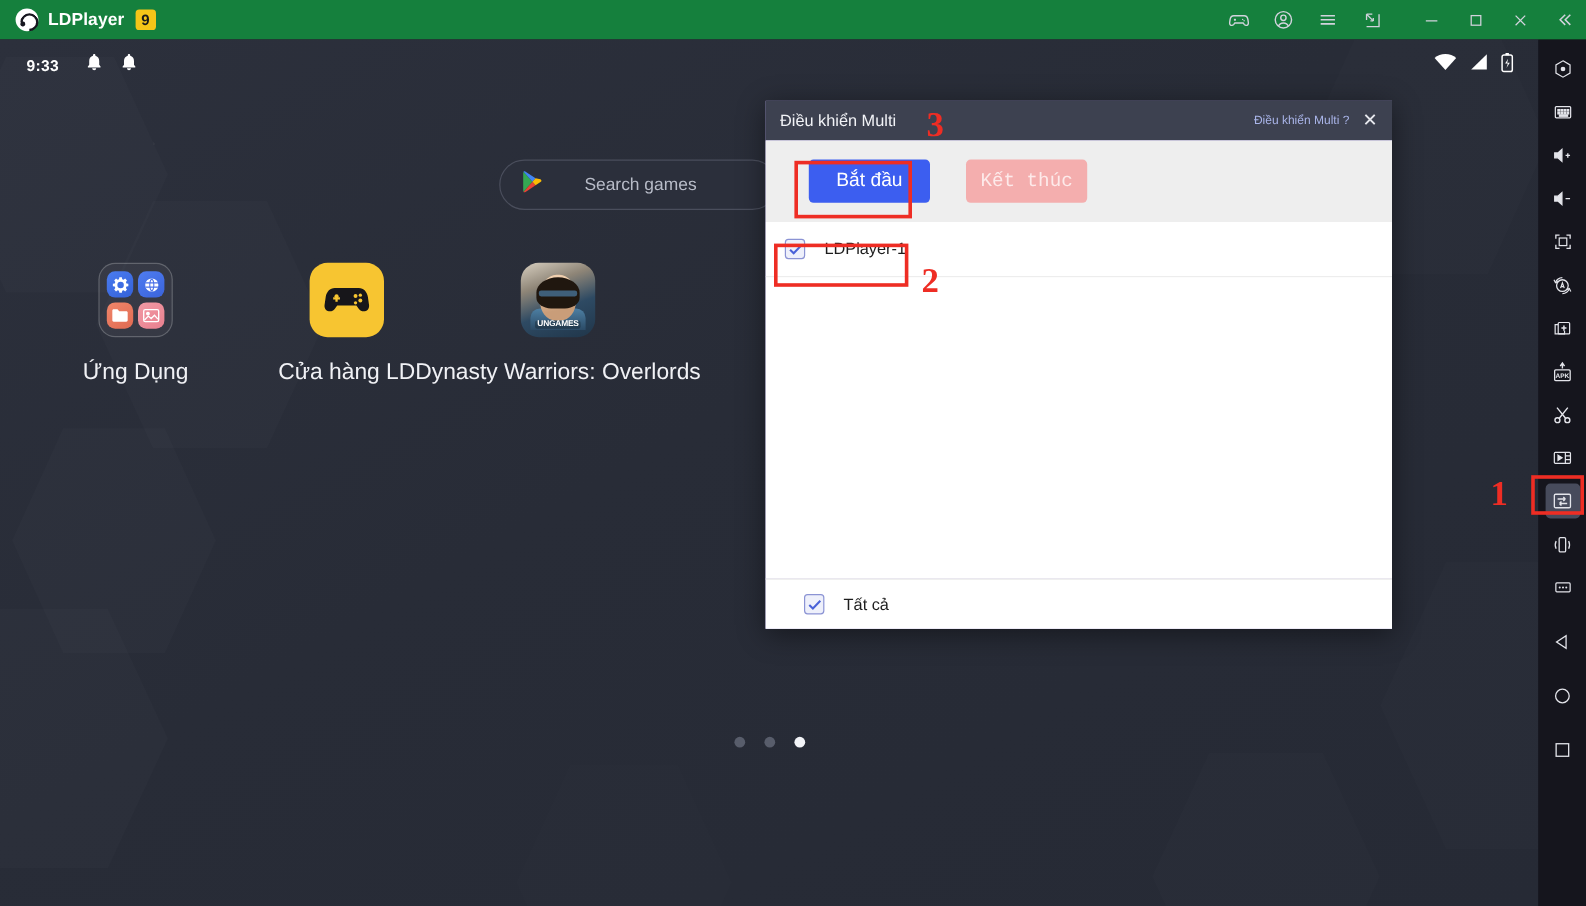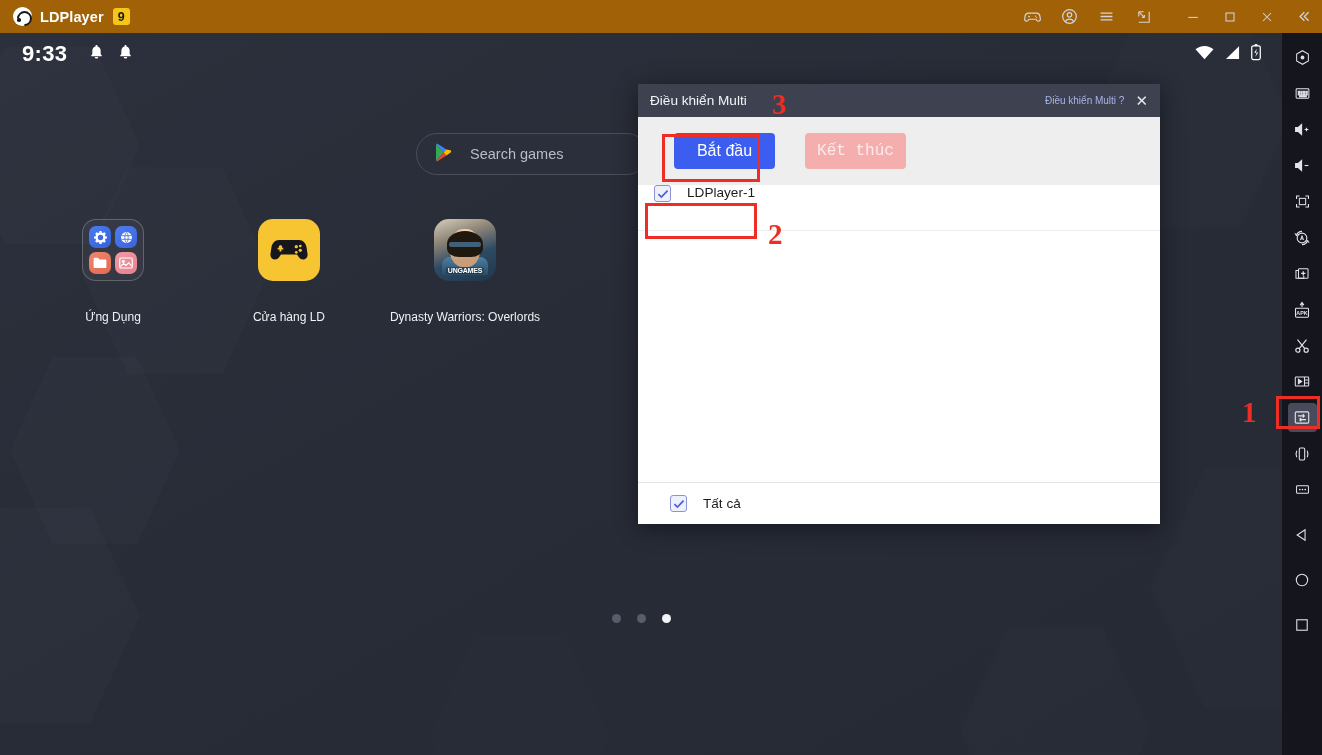--- a/index.html
+++ b/index.html
@@ -12,21 +12,21 @@
   .app {
     position: relative;
     width: 1322px; height: 755px;
     background: #0d0d14;
   }
 
   
   .titlebar {
     position: absolute; top: 0; left: 0;
     width: 1322px; height: 33px;
-    background: #a16207;
+    background: #15803d;
     display: flex; align-items: center;
   }
   .tb-brand {
     display: flex; align-items: center; gap: 8px;
     padding-left: 13px;
   }
   .tb-logo {
     width: 19px; height: 19px; border-radius: 50%;
     background: #ffffff; position: relative;
   }
@@ -82,46 +82,46 @@
   }
 
   
   .statusbar {
     position: absolute; left: 0; top: 0;
     width: 1282px; height: 42px;
     display: flex; align-items: center;
     padding: 0 20px 0 22px;
   }
   .sb-time {
-    color: #ffffff; font-size: 22px; font-weight: bold;
+    color: #ffffff; font-size: 13px; font-weight: bold;
     letter-spacing: .3px;
   }
   .sb-icons-left { display: flex; align-items: center; gap: 14px; margin-left: 22px; }
   .sb-right { margin-left: auto; display: flex; align-items: center; gap: 9px; }
 
   
   .searchbar {
     position: absolute; left: 416px; top: 100px;
     width: 232px; height: 42px;
     border: 1px solid #4a4e5c;
     border-radius: 21px;
     background: #2b2f3b;
     display: flex; align-items: center;
-    padding-left: 18px; gap: 17px;
+    padding-left: 18px; gap: 34px;
   }
   .search-text { color: #b8bcc8; font-size: 14.5px; }
 
   
   .desk-icon {
     position: absolute;
     width: 150px;
     display: flex; flex-direction: column; align-items: center;
   }
   .icon-label {
-    margin-top: 29px; color: #f0f1f5; font-size: 12px;
+    margin-top: 19px; color: #f0f1f5; font-size: 19px;
     text-align: left; white-space: nowrap;
   }
   .folder {
     width: 62px; height: 62px; border-radius: 14px;
     border: 1px solid rgba(255,255,255,.22);
     background: rgba(255,255,255,.045);
     display: grid; grid-template-columns: 1fr 1fr; grid-template-rows: 1fr 1fr;
     gap: 4px; padding: 6px;
   }
   .mini { border-radius: 7px; display: flex; align-items: center; justify-content: center; }
@@ -232,21 +232,21 @@
     width: 101px; height: 36px; border: none; border-radius: 4px;
     font-size: 16px; font-family: "Liberation Sans", sans-serif;
     cursor: pointer;
   }
   .btn-start { background: #3c5ef0; color: #ffffff; }
   .btn-stop { background: #f4aeae; color: #fdeaea; font-family: Liberation Mono, monospace; }
   .dlg-list {
     flex: 1; background: #ffffff; overflow-y: auto;
   }
   .list-row {
-    height: 46px; display: flex; 
+    height: 46px; display: flex; align-items: center;
     padding-left: 16px; gap: 16px;
     border-bottom: 1px solid #ededed;
   }
   .row-label { font-size: 13.6px; color: #1d1d1d; }
   .dlg-foot {
     height: 42px; background: #ffffff; flex-shrink: 0;
     border-top: 1px solid #e4e4e4;
     display: flex; align-items: center;
     padding-left: 32px; gap: 16px;
   }

